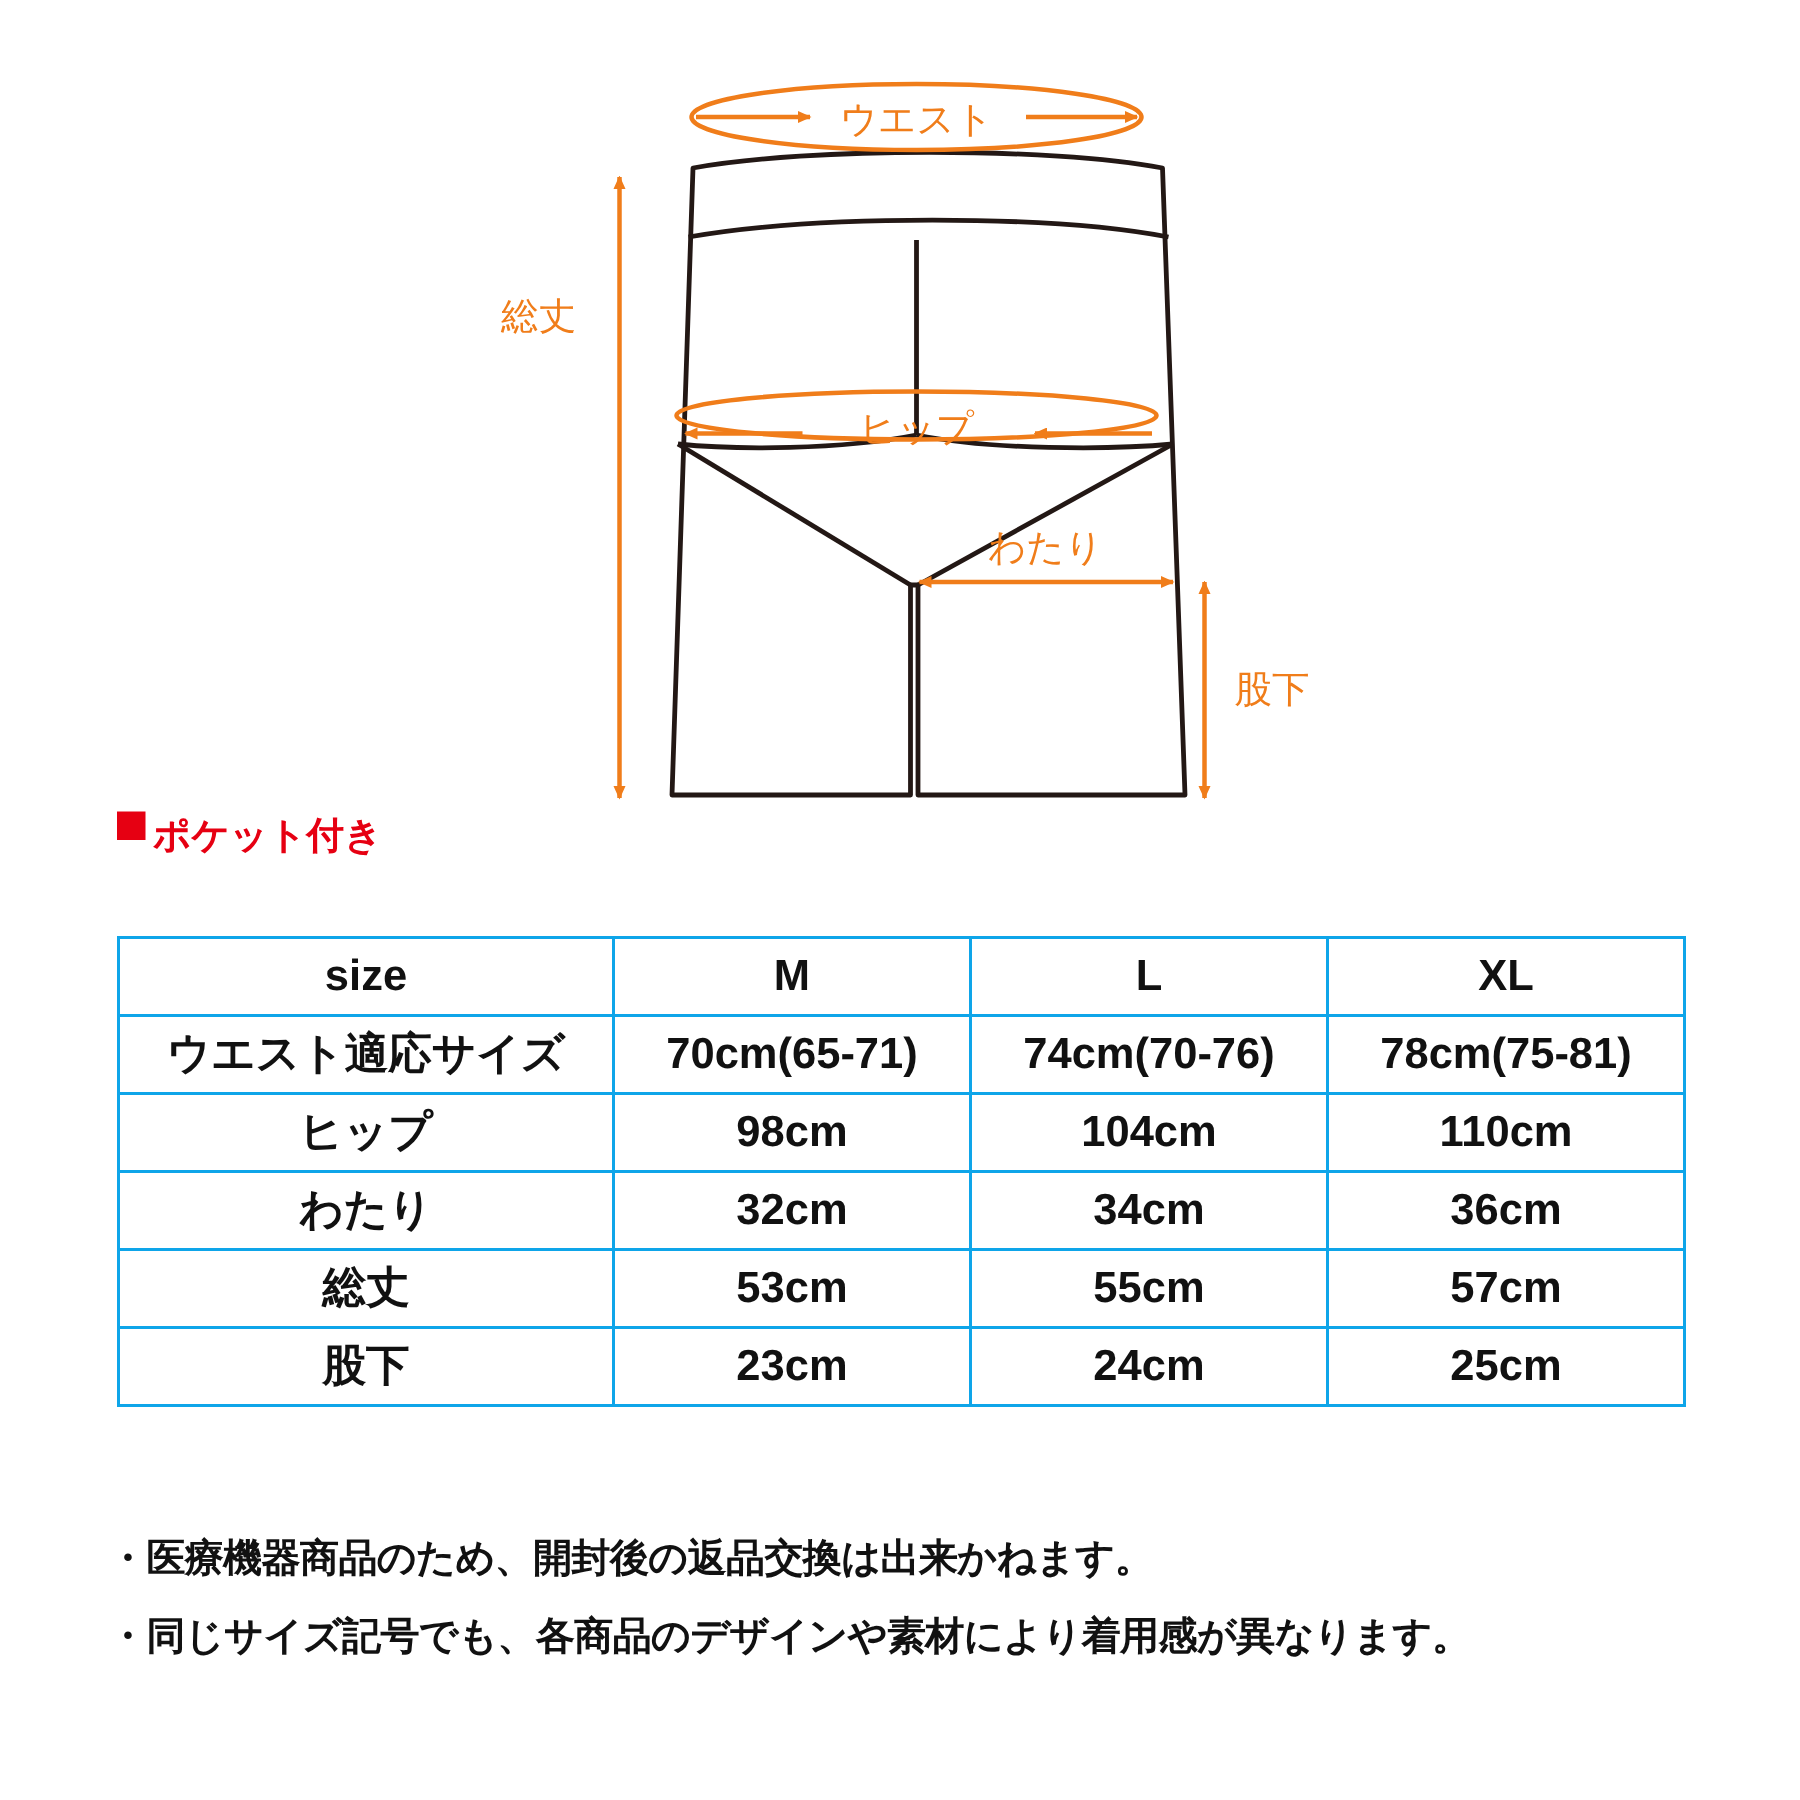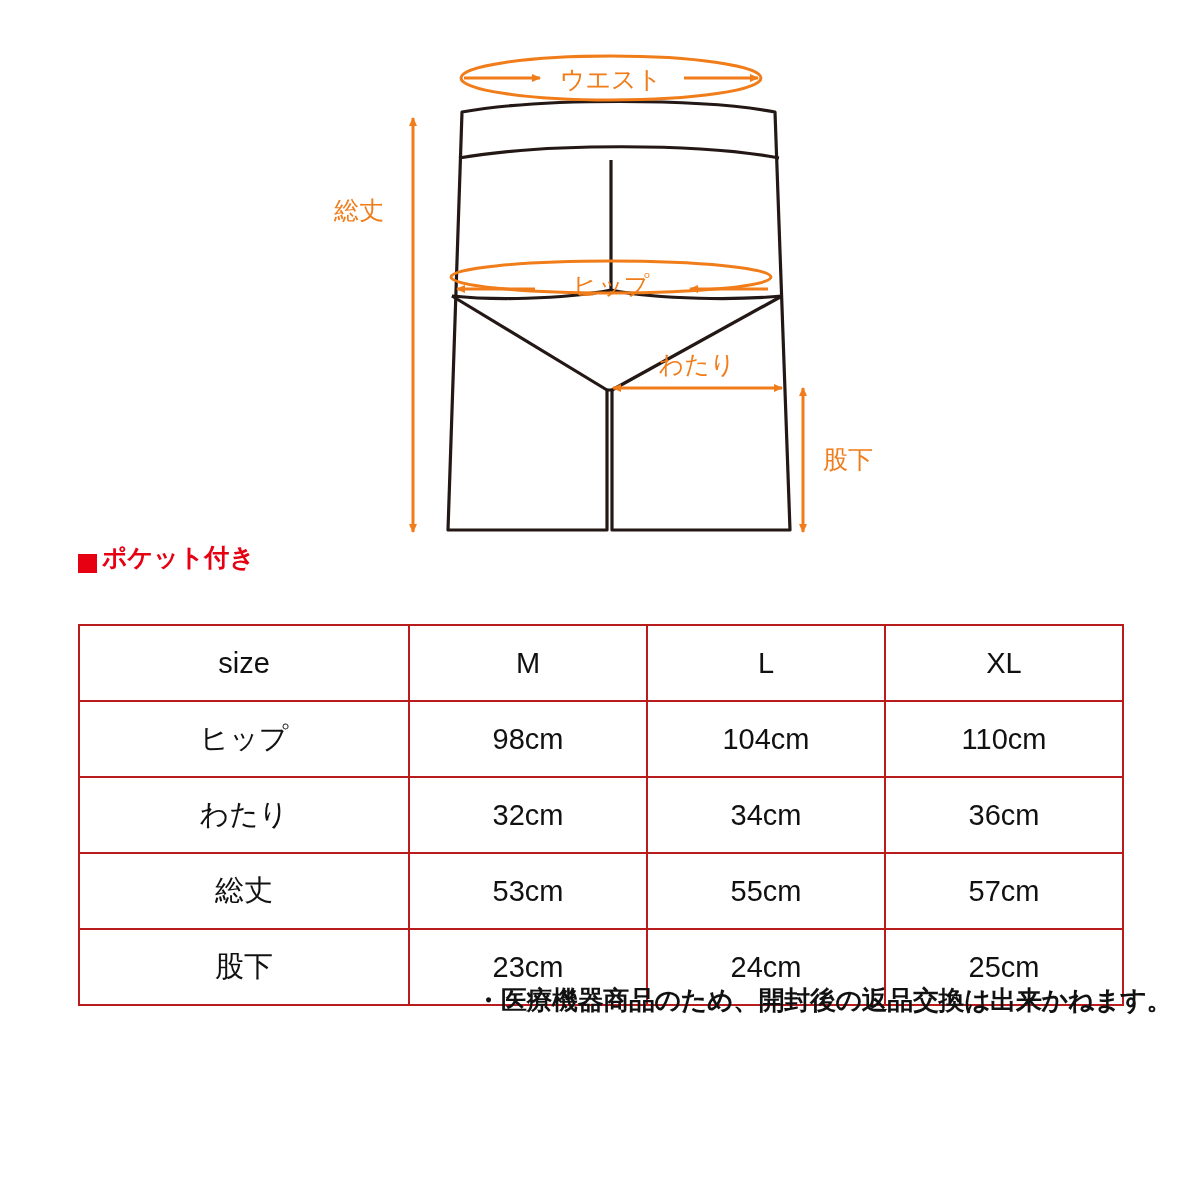--- a/index.html
+++ b/index.html
@@ -35,21 +35,21 @@
 
   
   #features {
     position: absolute;
     left: 78px;
     top: 541px;
     width: 500px;
   }
   .feature-line {
     display: flex;
-    align-items: flex-end;
+    align-items: flex-start;
     font-size: 25px;
     color: #e60012;
     font-weight: bold;
     line-height: 1.28;
     margin-bottom: 2px;
     white-space: nowrap;
   }
   .feature-sq {
     display: inline-block;
     width: 19px;
@@ -62,41 +62,40 @@
   
   #size-table {
     position: absolute;
     left: 78px;
     top: 624px;
     width: 1044px;
     border-collapse: collapse;
     table-layout: fixed;
   }
   #size-table td, #size-table th {
-    border: 2px solid #b91c1c;
+    border: 2px solid #0ea5e9;
     text-align: center;
-    font-weight: normal;
+    font-weight: bold;
     font-size: 29px;
     height: 50px;
-    padding: 12px;
+    padding: 0;
     color: #111;
     white-space: nowrap;
   }
   #size-table col.c0 { width: 330px; }
   #size-table col.c1 { width: 238px; }
   #size-table col.c2 { width: 238px; }
   #size-table col.c3 { width: 238px; }
 
   
   #notes {
     position: absolute;
     left: 72px;
-    top: 985px;
+    top: 1023px;
     width: 1100px;
-    text-align: right;
   }
   .note {
     font-size: 26px;
     font-weight: bold;
     color: #111111;
     line-height: 1.16;
     margin-bottom: 22px;
     letter-spacing: -0.4px;
     white-space: nowrap;
   }
@@ -193,20 +192,26 @@
         <col class="c3">
     </colgroup>
     <tbody>
       <tr>
         <th>size</th>
         <th>M</th>
         <th>L</th>
         <th>XL</th>
       </tr>
       <tr>
+        <td>ウエスト適応サイズ</td>
+        <td>70cm(65-71)</td>
+        <td>74cm(70-76)</td>
+        <td>78cm(75-81)</td>
+      </tr>
+      <tr>
         <td>ヒップ</td>
         <td>98cm</td>
         <td>104cm</td>
         <td>110cm</td>
       </tr>
       <tr>
         <td>わたり</td>
         <td>32cm</td>
         <td>34cm</td>
         <td>36cm</td>
@@ -221,15 +226,16 @@
         <td>股下</td>
         <td>23cm</td>
         <td>24cm</td>
         <td>25cm</td>
       </tr>
     </tbody>
   </table>
 
   <div id="notes">
     <div class="note">・医療機器商品のため、開封後の返品交換は出来かねます。</div>
+    <div class="note">・同じサイズ記号でも、各商品のデザインや素材により着用感が異なります。</div>
   </div>
 
 </div>
 
 </body></html>

